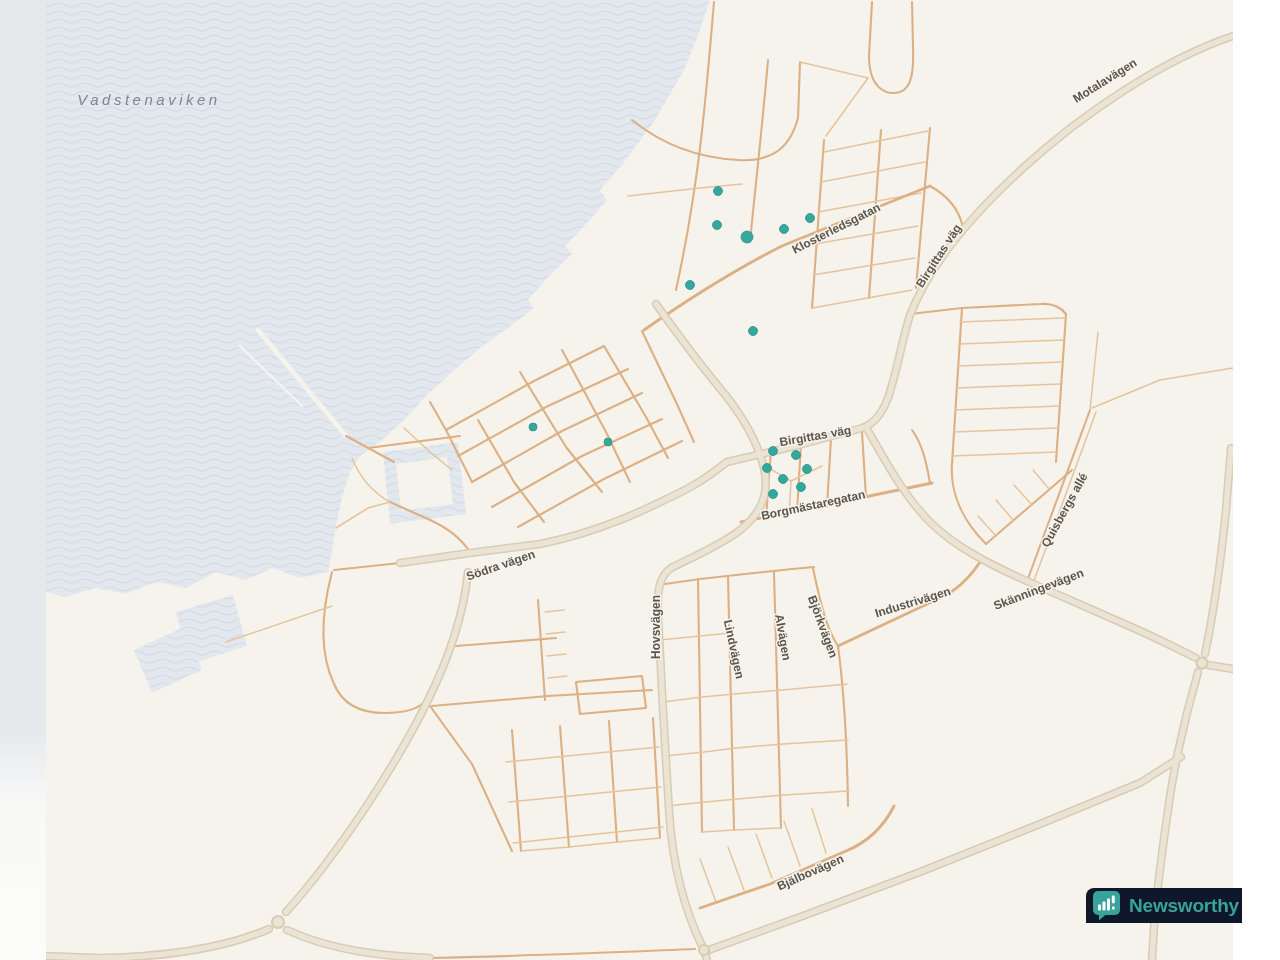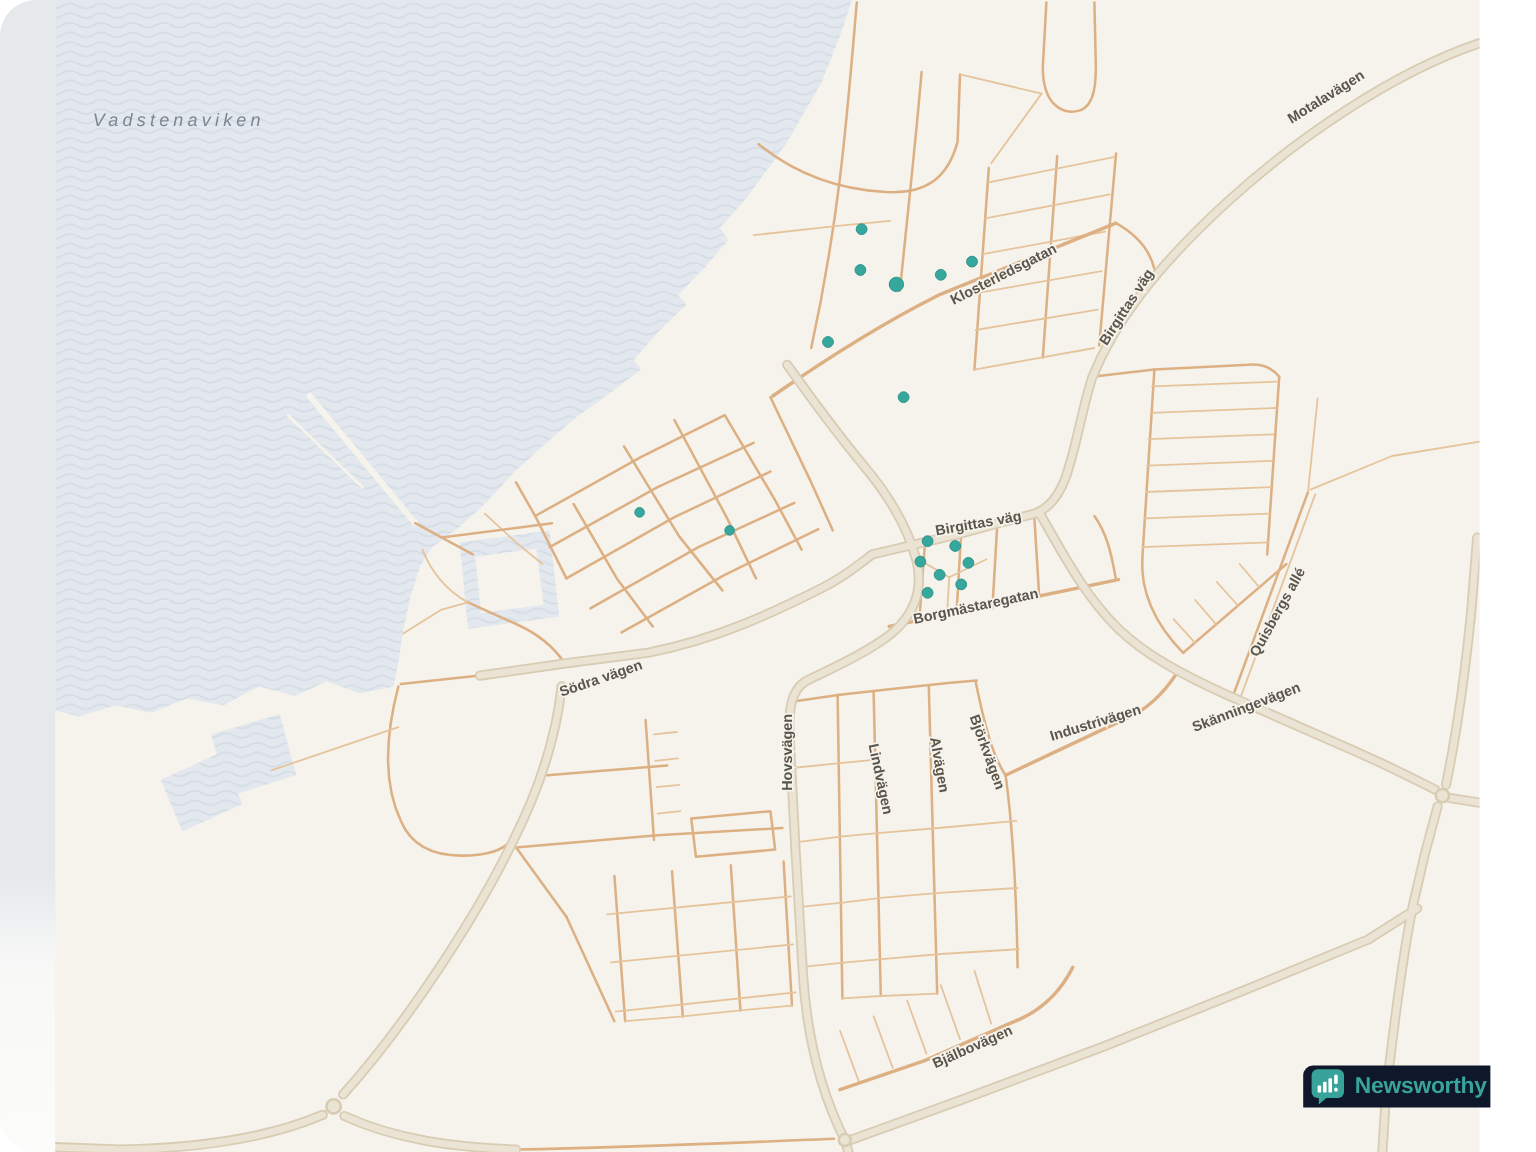--- a/index.html
+++ b/index.html
@@ -1,17 +1,17 @@
 <!DOCTYPE html>
 <html style="--land: #f6f3ec; --water: #e3e8ee; --wave: #d2dbe4; --road_minor: #ddb083; --road_thin: #e5c49c; --major_fill: #ebe4d4; --major_casing: #d8ccb4; --label: #5b564b; --water_label: #7b8794; --marker: #35a79c; --marker_edge: #2c9289; --brand: #38a39a;"><head>
 <meta charset="utf-8">
 <style>
   html,body{margin:0;padding:0;background:#fff;}
   .stage{position:relative;width:1280px;height:960px;overflow:hidden;
-         font-family:"Liberation Sans",sans-serif;background:#fff;border-radius:30px;}
+         font-family:"Liberation Sans",sans-serif;background:#fff;}
   svg{display:block}
   
   .land-bg{fill:var(--land);}
   .water-fill{fill:var(--water);}
   .wave-line{stroke:var(--wave);fill:none;}
   .water-poly{fill:url(#waves);}
   .land-poly{fill:var(--land);}
   .rd{fill:none;stroke:var(--road_minor);stroke-width:2.1;stroke-linecap:round;stroke-linejoin:round;}
   .rd-thin{fill:none;stroke:var(--road_thin);stroke-width:1.5;stroke-linecap:round;stroke-linejoin:round;}
   .rd-med{fill:none;stroke:var(--road_minor);stroke-width:2.9;stroke-linecap:round;stroke-linejoin:round;}

